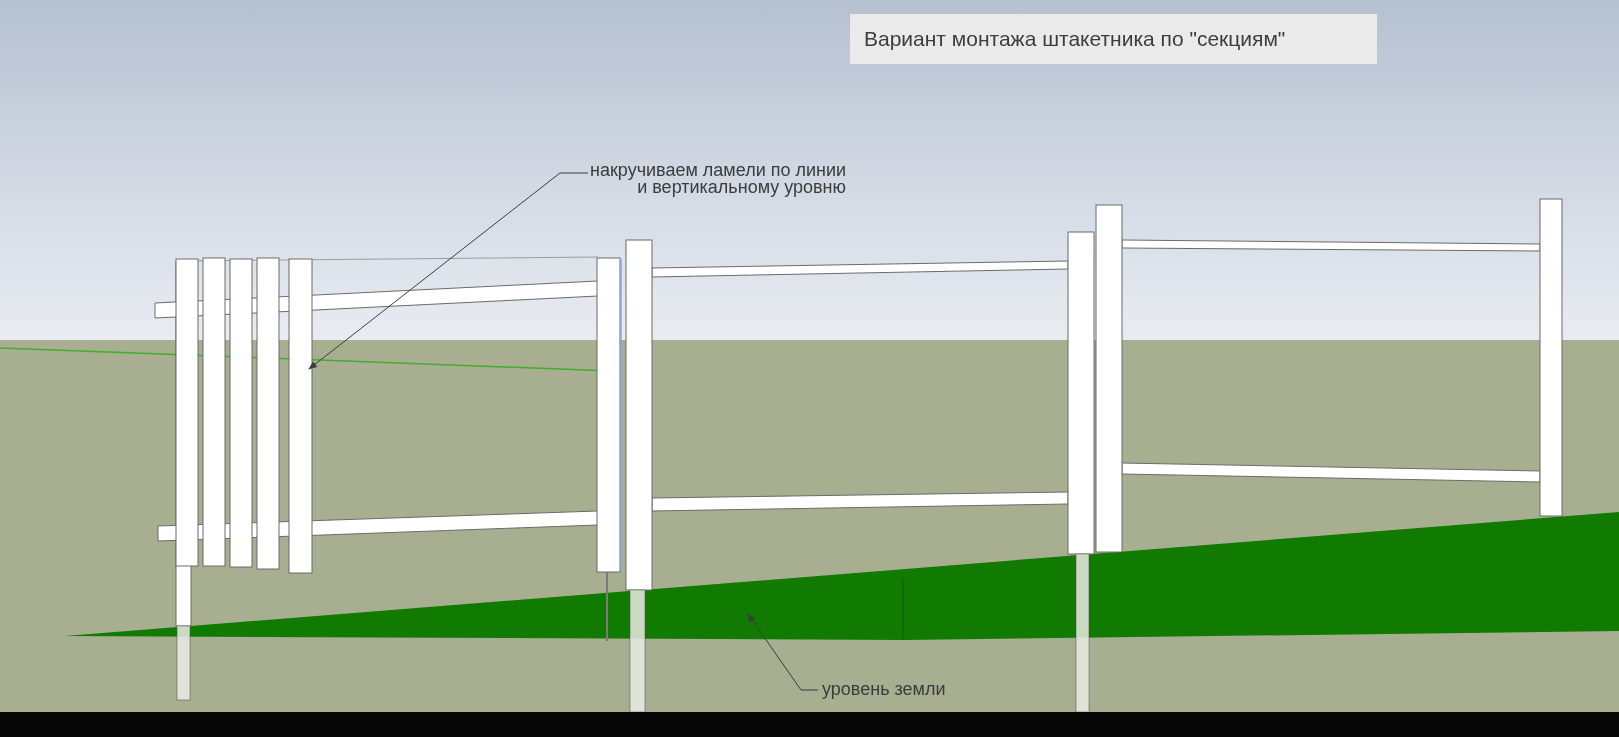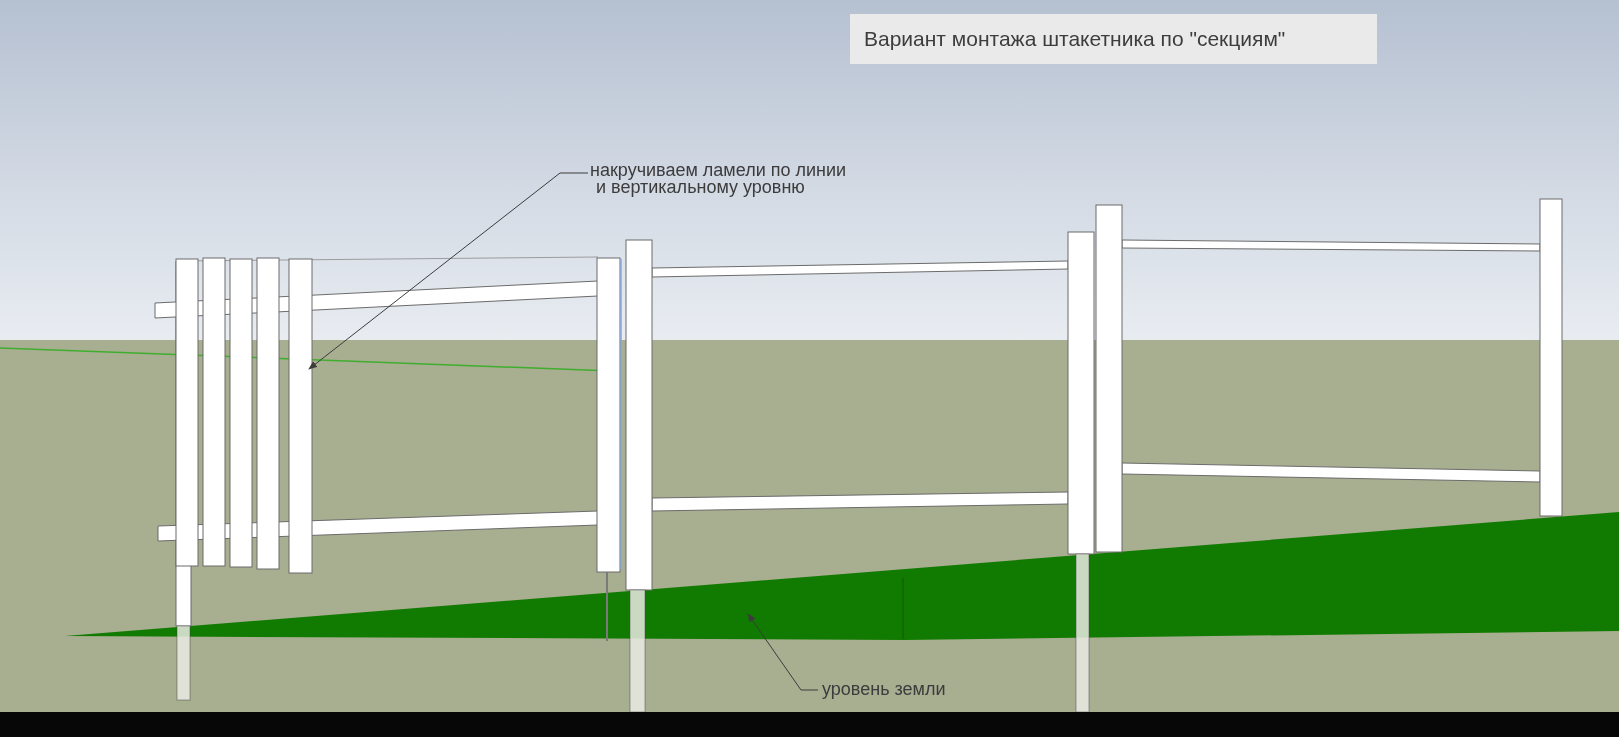--- a/index.html
+++ b/index.html
@@ -23,21 +23,21 @@
     white-space:nowrap;
   }
   .ann{
     position:absolute;
     color:var(--leader-line,#3b3b3b);
     font-size:18px;
     line-height:17px;
     white-space:nowrap;
   }
   .ann1{left:590px;top:162px;}
-  .ann1 .indent{margin-left:6px;}
+  .ann1 .indent{margin-left:6px;text-align:right;}
   .ann2{left:822px;top:681px;text-align:center;}
 </style>
 </head>
 <body>
 
 <div class="stage">
 
   <svg width="1619" height="737" viewBox="0 0 1619 737">
     <defs>
       <linearGradient id="skyGrad" x1="0" y1="0" x2="0" y2="1">

